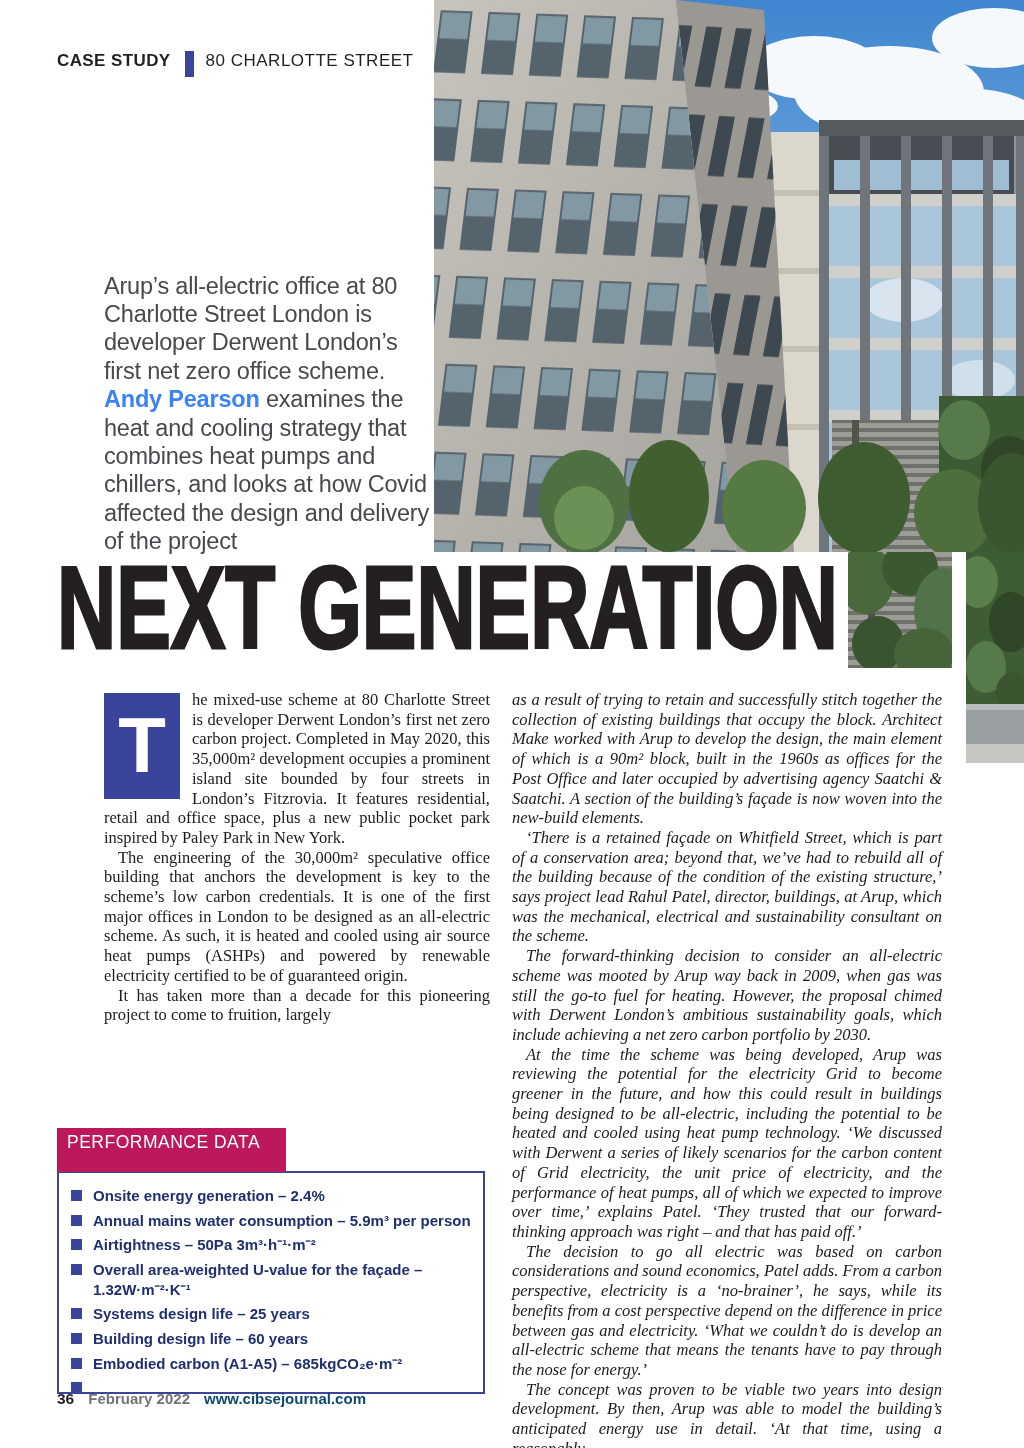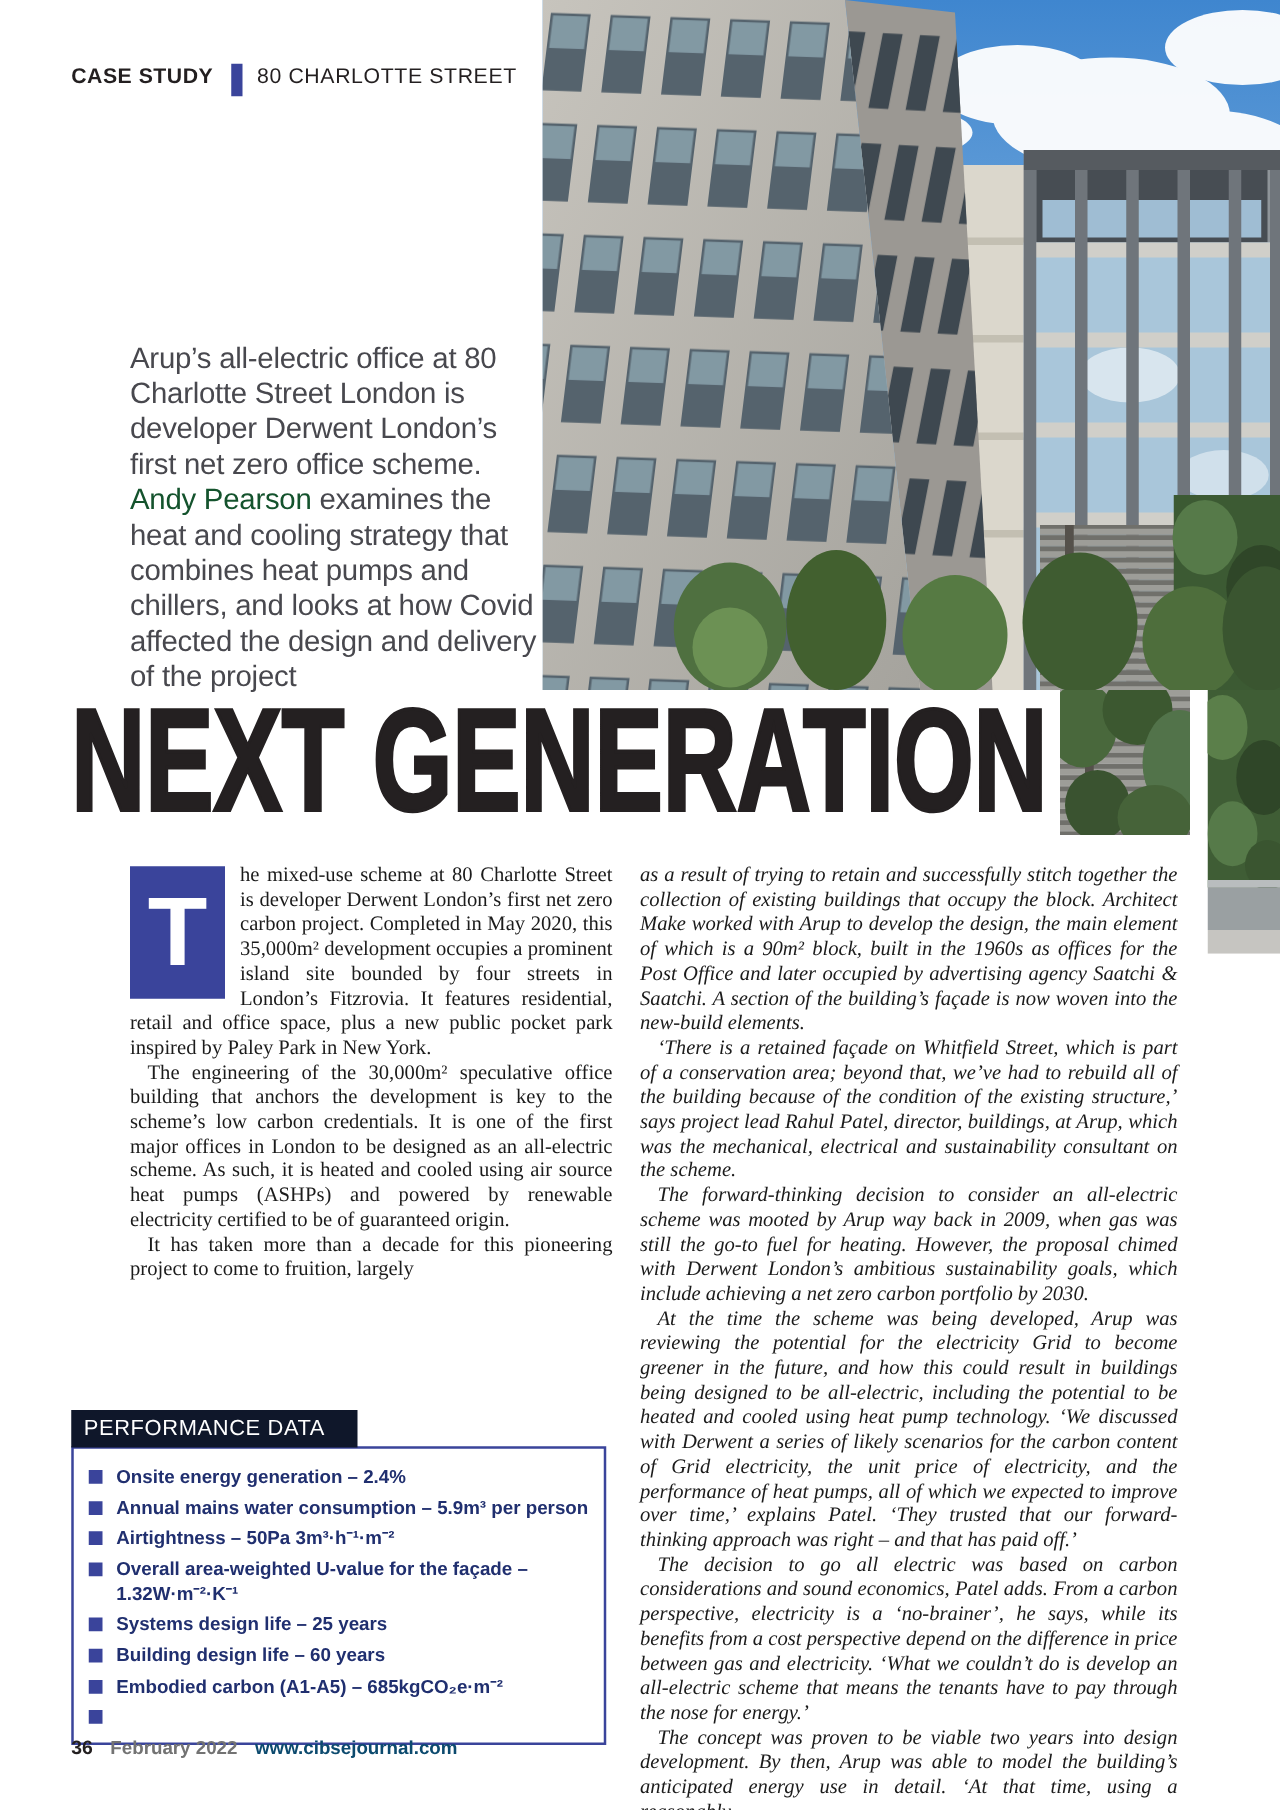--- a/index.html
+++ b/index.html
@@ -15,45 +15,45 @@
   
   .hero{position:absolute;left:434px;top:0;width:590px;height:552px;}
   .strip-mid{position:absolute;left:848px;top:552px;width:104px;height:116px;}
   .strip-right{position:absolute;left:966px;top:552px;width:58px;height:211px;}
   .hero svg,.strip-mid svg,.strip-right svg{display:block;width:100%;height:100%;}
   
   .standfirst{
     position:absolute;left:104px;top:248px;width:334px;
     font-size:23.5px;line-height:28.4px;letter-spacing:-0.2px;color:#48484e;
   }
-  .standfirst strong{font-weight:400;color:#14532d;}
+  .standfirst strong{font-weight:700;color:#3b82f6;}
   
   .headline-wrap{position:absolute;left:57px;top:560px;width:800px;height:104px;}
   .headline-wrap svg{display:block;width:800px;height:104px;}
   
   .bodycol{
     position:absolute;font-family:"Liberation Serif",serif;font-size:16.5px;
     line-height:19.7px;color:#1b1b1b;text-align:justify;
   }
   .col1{left:104px;top:690px;width:386px;}
   .col2{left:512px;top:690px;width:430px;font-style:italic;}
   .bodycol p{margin:0;}
   .bodycol p.indent{text-indent:14px;}
   .dropcap{
     float:left;width:76px;height:106px;margin:3px 12px 3px 0;background:#3A449B;
     color:#ffffff;font-family:"Liberation Sans",sans-serif;font-weight:700;
     font-size:78px;line-height:104px;text-align:center;
   }
   
   .perf{position:absolute;left:57px;top:1128px;width:428px;}
   .perf-title{
-    display:inline-block;background:#0f172a;color:#ffffff;font-size:17.5px;
-    letter-spacing:.5px;padding:4px 26px 5px 10px;
-  }
-  .perf-body{border:2px solid #3A449B;padding:13px 12px 30px 12px;margin-top:-1px;}
+    display:inline-block;background:#be185d;color:#ffffff;font-size:17.5px;
+    letter-spacing:.5px;padding:4px 26px 19px 10px;
+  }
+  .perf-body{border:2px solid #3A449B;padding:13px 12px 14px 12px;margin-top:-1px;}
   .perf-list{list-style:none;margin:0;padding:0;}
   .perf-item{
     position:relative;padding-left:22px;font-size:15px;font-weight:700;
     line-height:19.5px;color:#202F6F;margin-bottom:5.2px;
   }
   .perf-item:last-child{margin-bottom:0;}
   .bullet{position:absolute;left:0;top:4px;width:11px;height:11px;background:#3A449B;}
   
   .footer{position:absolute;left:57px;top:1390px;display:flex;align-items:baseline;font-size:15px;}
   .page-num{font-weight:700;font-size:15.5px;}

